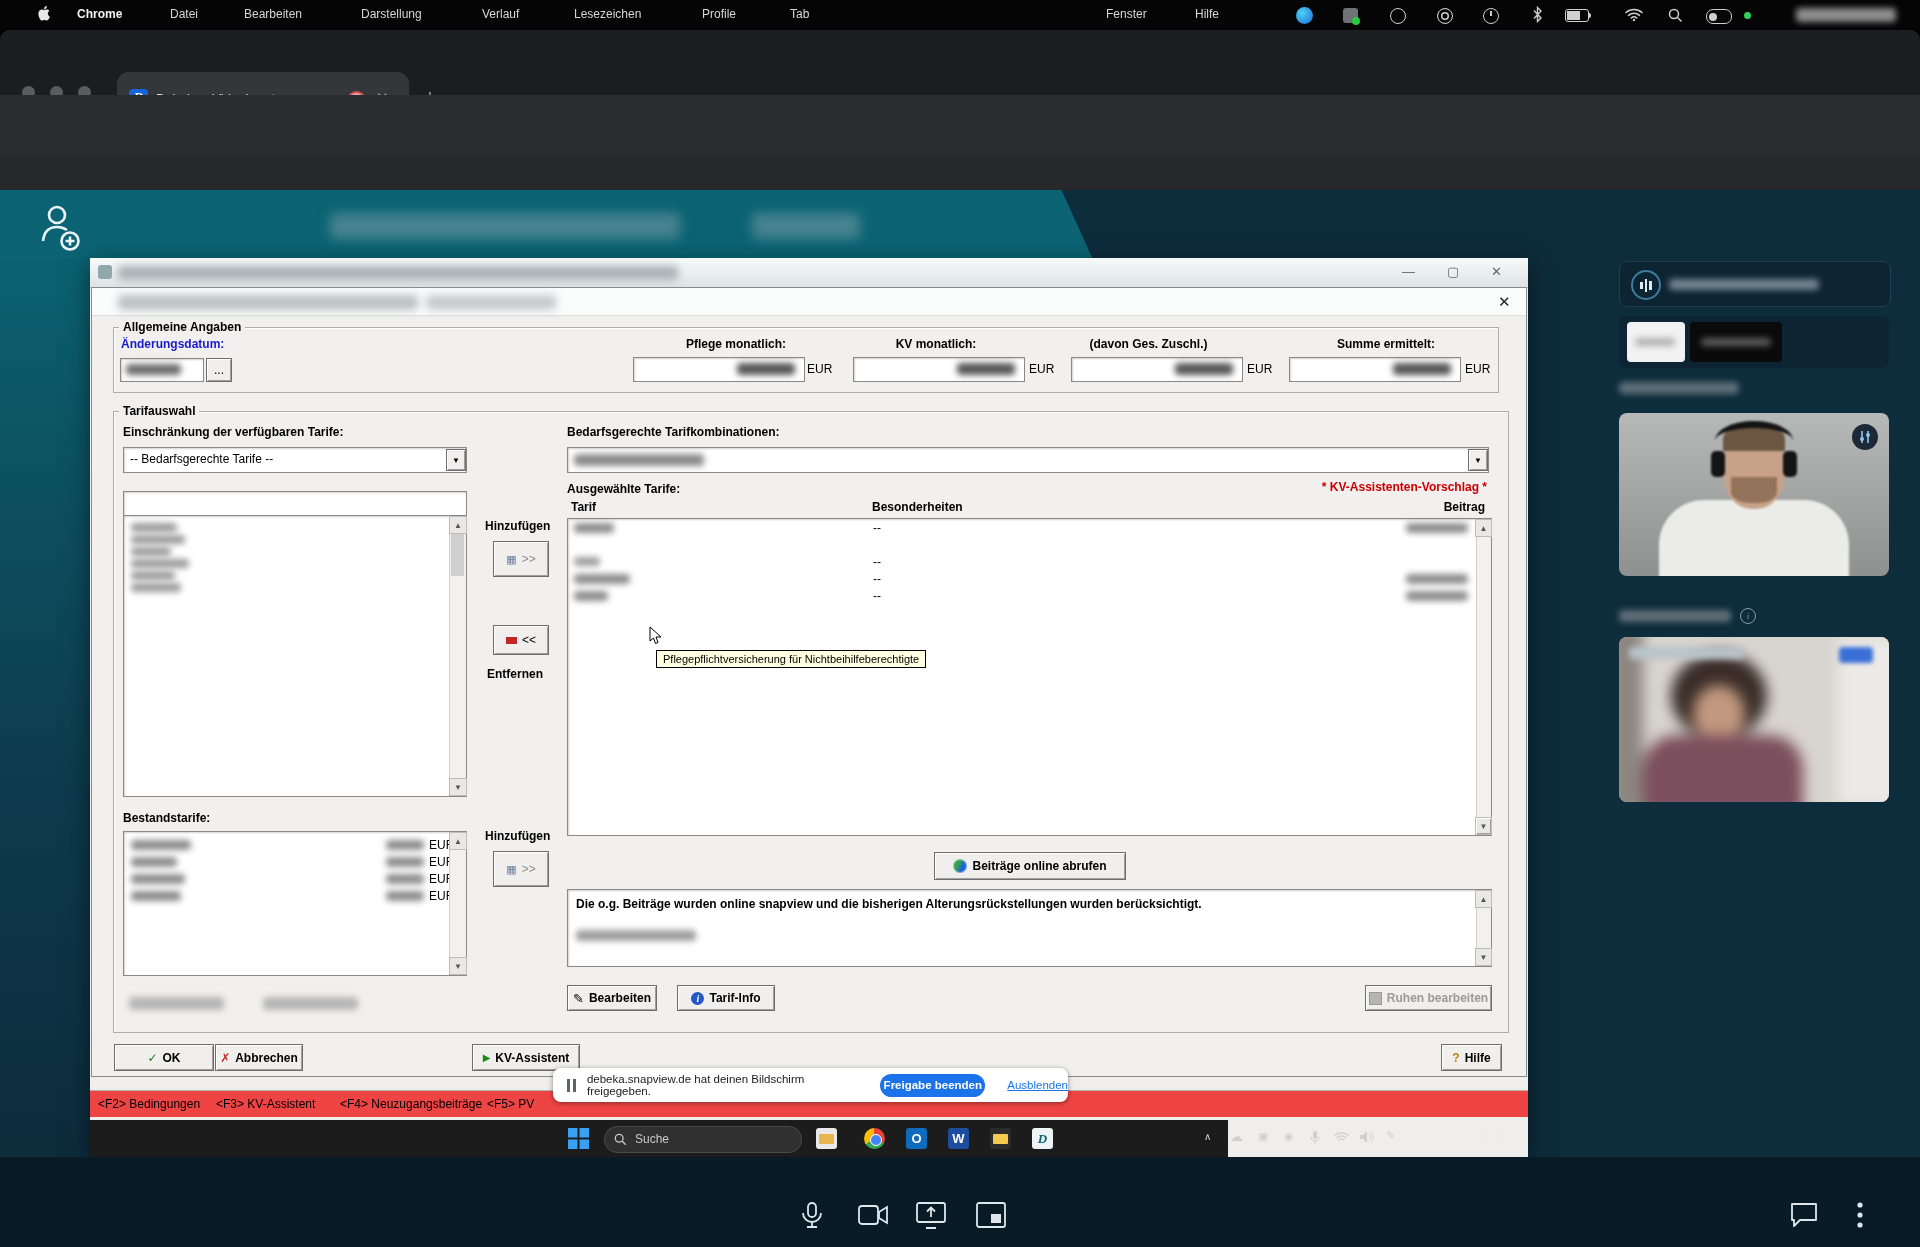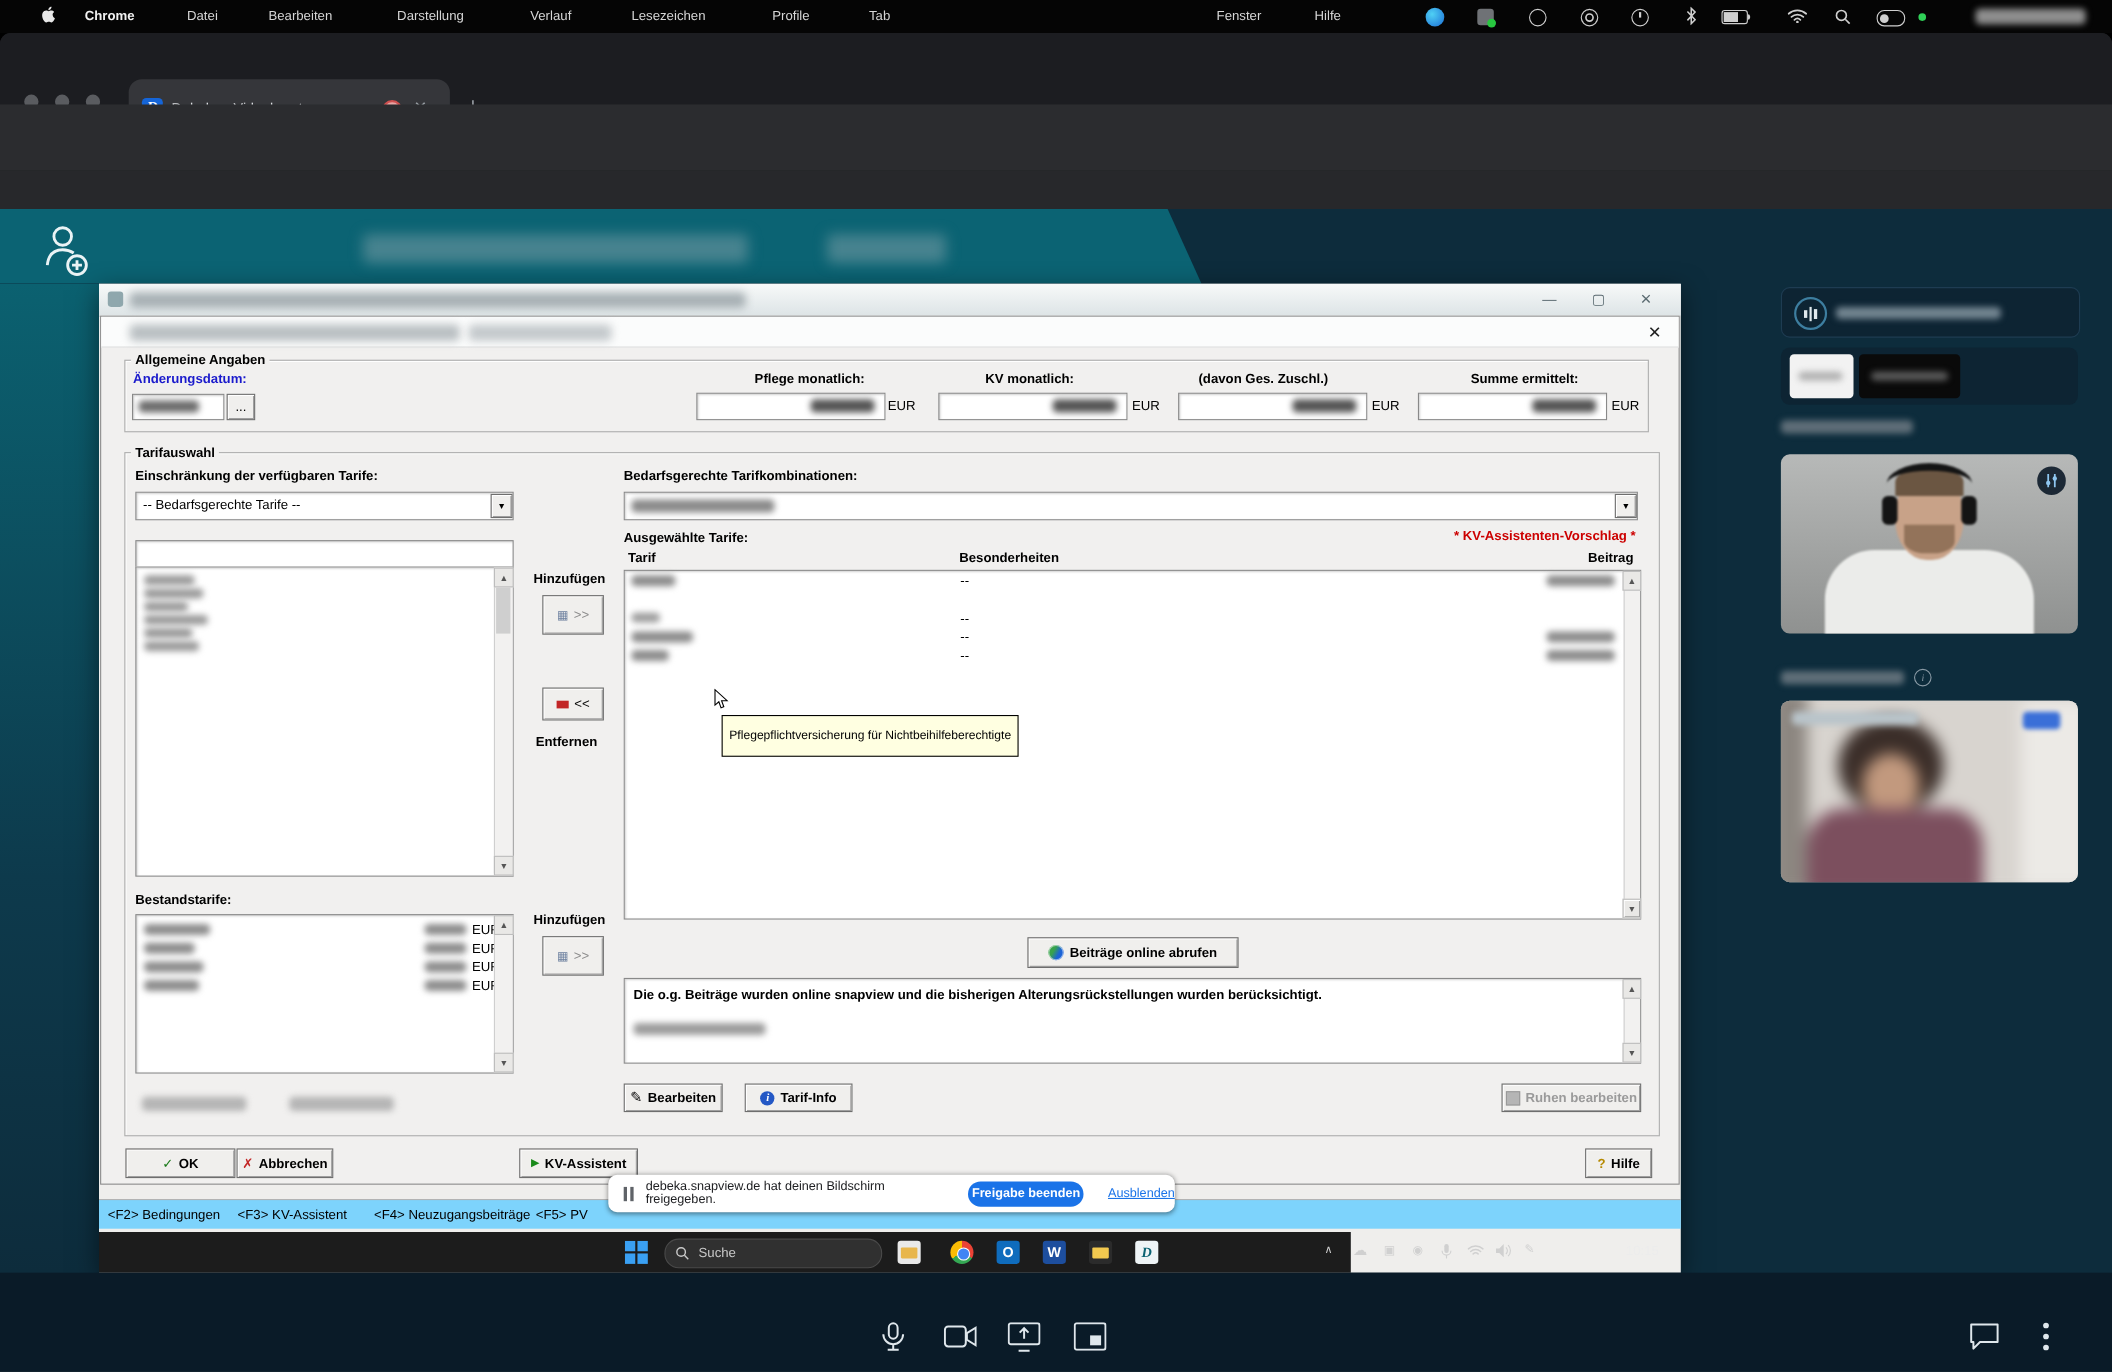--- a/index.html
+++ b/index.html
@@ -34,22 +34,22 @@
   .leg{position:absolute;background:#f1f0ef;padding:0 4px;font-size:12px;font-weight:bold;color:#000;white-space:nowrap;}
   .sunken{position:absolute;background:#fff;border:1px solid #898989;box-shadow:inset 1px 1px 2px rgba(0,0,0,.18);}
   .btn{position:absolute;background:#f0efed;border:1px solid #6e6e6e;box-shadow:inset 1px 1px 0 #fff,inset -1px -1px 0 #9f9f9f;
        display:flex;align-items:center;justify-content:center;gap:5px;font-size:12px;color:#000;cursor:default;}
   .lbl{position:absolute;font-size:12px;font-weight:bold;color:#000;white-space:nowrap;}
   .plain{position:absolute;font-size:12px;color:#000;white-space:nowrap;}
   .sb{position:absolute;background:#f2f1f0;border-left:1px solid #cfcfcf;}
   .sbtn{position:absolute;width:16px;height:16px;background:#e9e8e6;border:1px solid #bdbdbd;color:#555;
         font-size:8px;display:flex;align-items:center;justify-content:center;}
   .selrow{position:absolute;background:#0c6fd4;}
-  .tooltip{position:absolute;background:#ffffe1;border:1px solid #000;font-size:11px;color:#000;padding:12px 6px;white-space:nowrap;}
-  .statusbar{position:absolute;left:0;top:832px;width:1438px;height:26px;background:#7dd3fc;border-top:1px solid #b3b3b3;}
+  .tooltip{position:absolute;background:#ffffe1;border:1px solid #000;font-size:11px;color:#000;padding:2px 6px;white-space:nowrap;}
+  .statusbar{position:absolute;left:0;top:832px;width:1438px;height:26px;background:#ef4444;border-top:1px solid #b3b3b3;}
   .taskbar{position:absolute;left:0;top:862px;width:1138px;height:37px;background:#1c1c1c;}
   .sharebar{position:absolute;left:553px;top:1068px;width:515px;height:34px;background:#fff;border-radius:8px;
             box-shadow:0 1px 5px rgba(0,0,0,.45);display:flex;align-items:center;z-index:30;}
   
   .tile{position:absolute;border-radius:8px;}
   .bottombar{position:absolute;left:0;top:1157px;width:1920px;height:90px;background:#0a1b28;}
   .ctlicon{position:absolute;width:30px;height:30px;}
   svg{display:block;}
 </style>
 </head>

